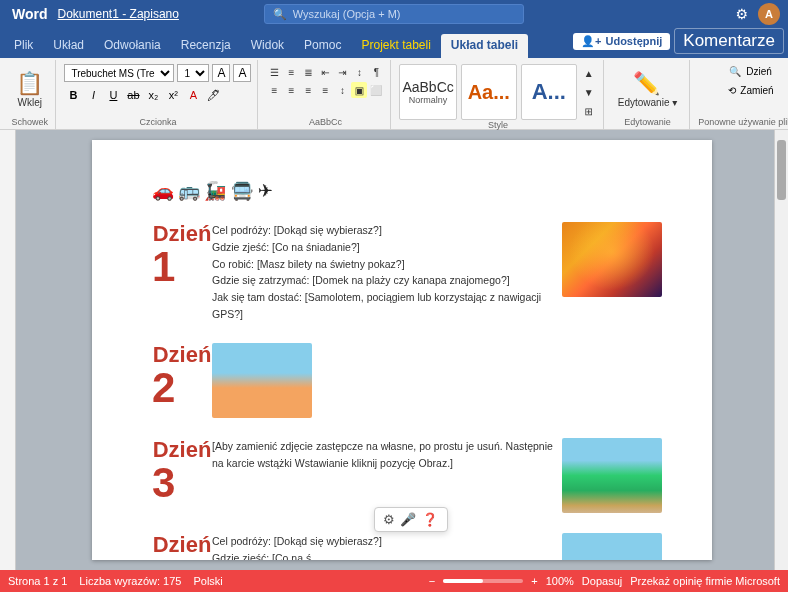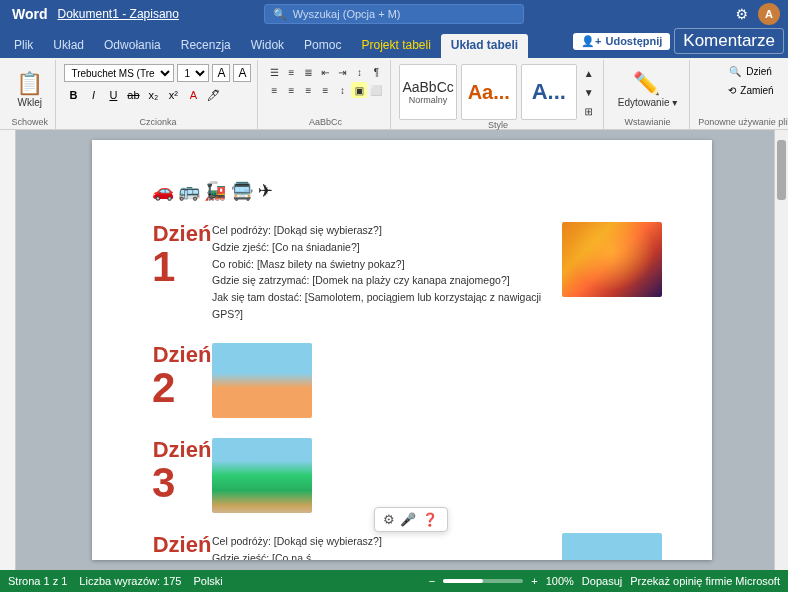--- a/index.html
+++ b/index.html
@@ -235,21 +235,21 @@
       border-radius: 2px;
     }
 
     
     .status-bar {
       position: absolute;
       bottom: 0;
       left: 0;
       right: 0;
       height: 22px;
-      background: #15803d;
+      background: #ef4444;
       display: flex;
       align-items: center;
       padding: 0 8px;
       color: white;
       font-size: 11px;
       gap: 12px;
     }
     .status-right {
       margin-left: auto;
       display: flex;
@@ -562,21 +562,21 @@
     <div class="ribbon-group-label">Style</div>
   </div>
 
   <div class="ribbon-group">
     <div class="ribbon-group-content">
       <div class="ribbon-btn-large">
         <span class="ribbon-btn-icon">✏️</span>
         <span>Edytowanie ▾</span>
       </div>
     </div>
-    <div class="ribbon-group-label">Wstawianie</div>
+    <div class="ribbon-group-label">Edytowanie</div>
   </div>
 
   <div class="ribbon-group">
     <div class="ribbon-group-content" style="flex-direction:column;">
       <div class="find-btn">
         <span>🔍</span>
         <span>Dzień</span>
       </div>
       <div class="replace-btn">
         <span>⟲</span>
@@ -624,20 +624,23 @@
         <div class="day-label">Dzień</div>
         <div class="day-number">2</div>
       </div>
       <div class="day-image photo-beach"></div>
     </div>
 
     <div class="day-section">
       <div>
         <div class="day-label">Dzień</div>
         <div class="day-number">3</div>
+      </div>
+      <div class="day-content">
+        [Aby zamienić zdjęcie zastępcze na własne, po prostu je usuń. Następnie na karcie wstążki Wstawianie kliknij pozycję Obraz.]
       </div>
       <div class="day-image photo-surfboards"></div>
     </div>
 
     <div class="day-section">
       <div>
         <div class="day-label">Dzień</div>
 
       </div>
       <div class="day-content">

